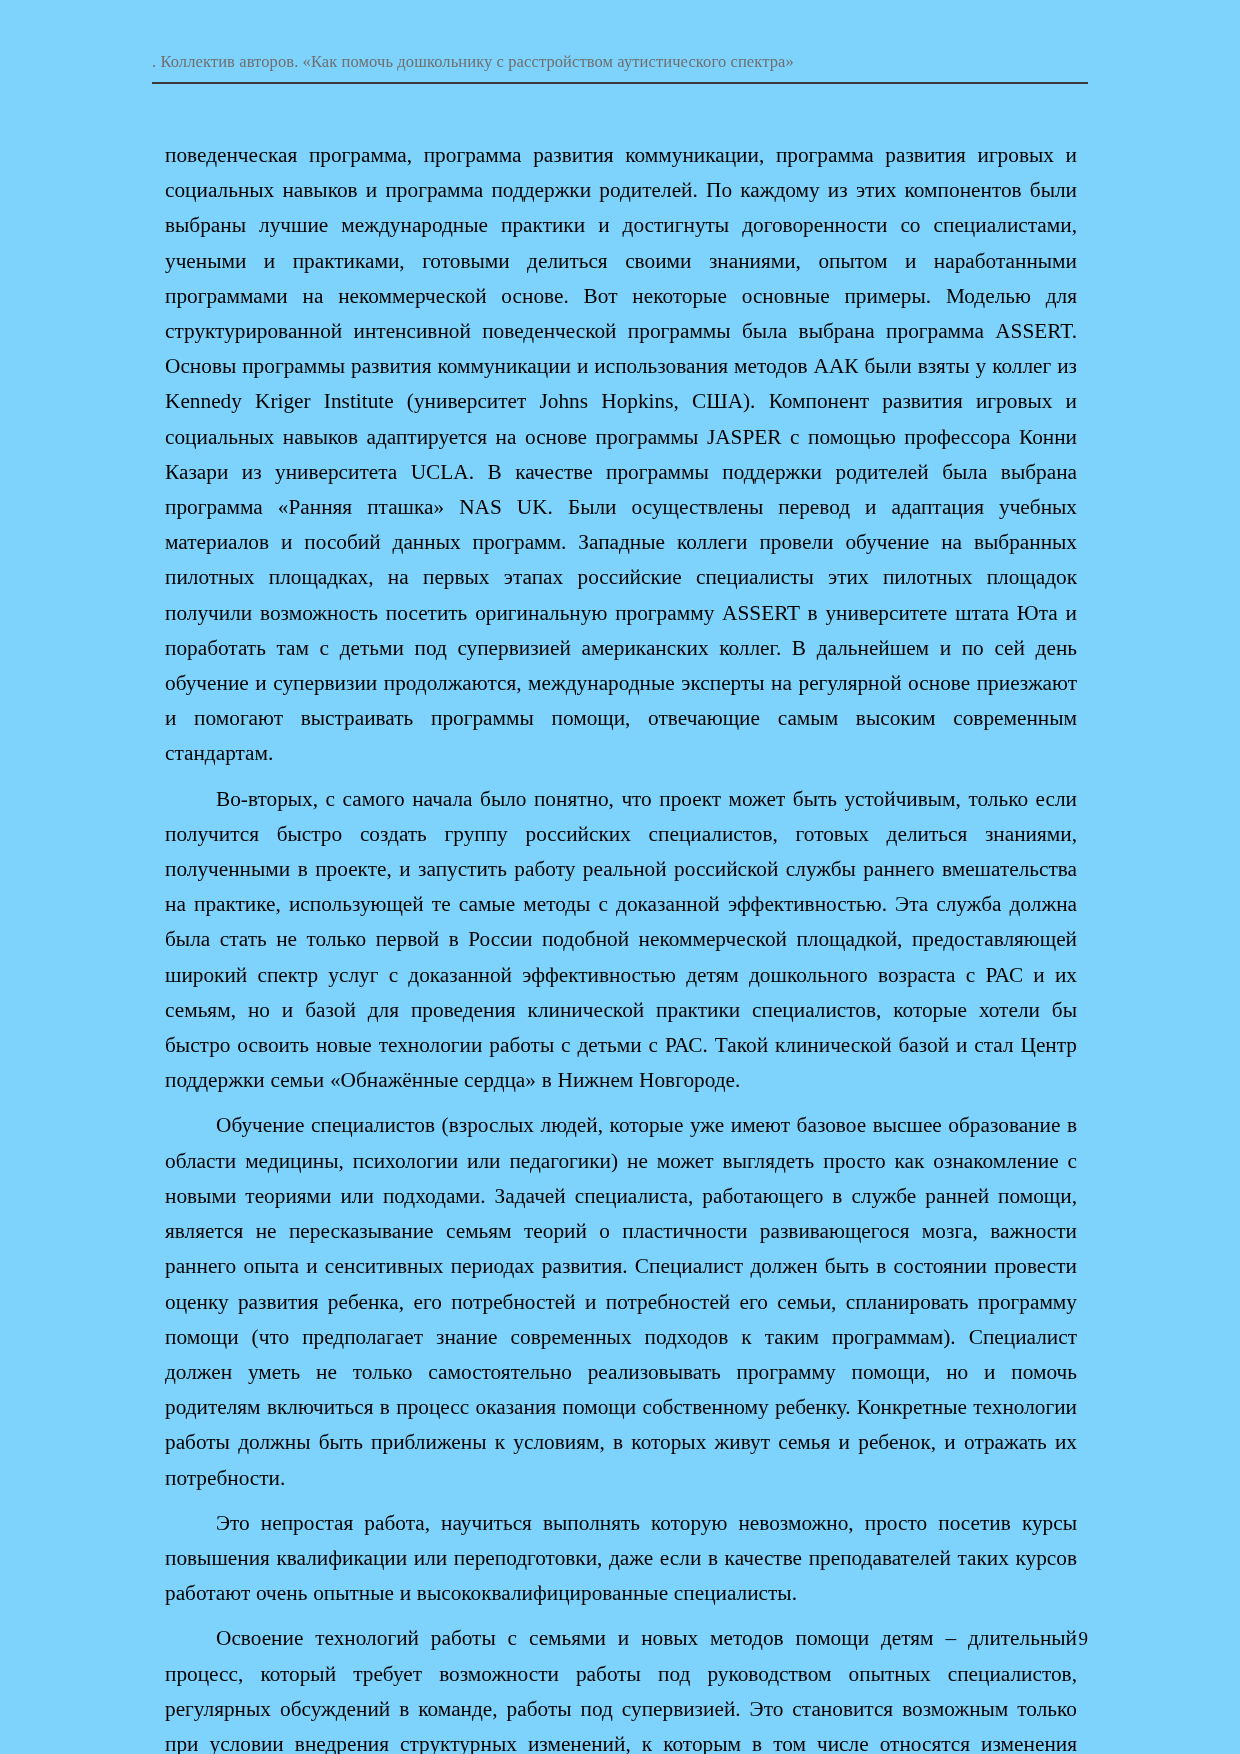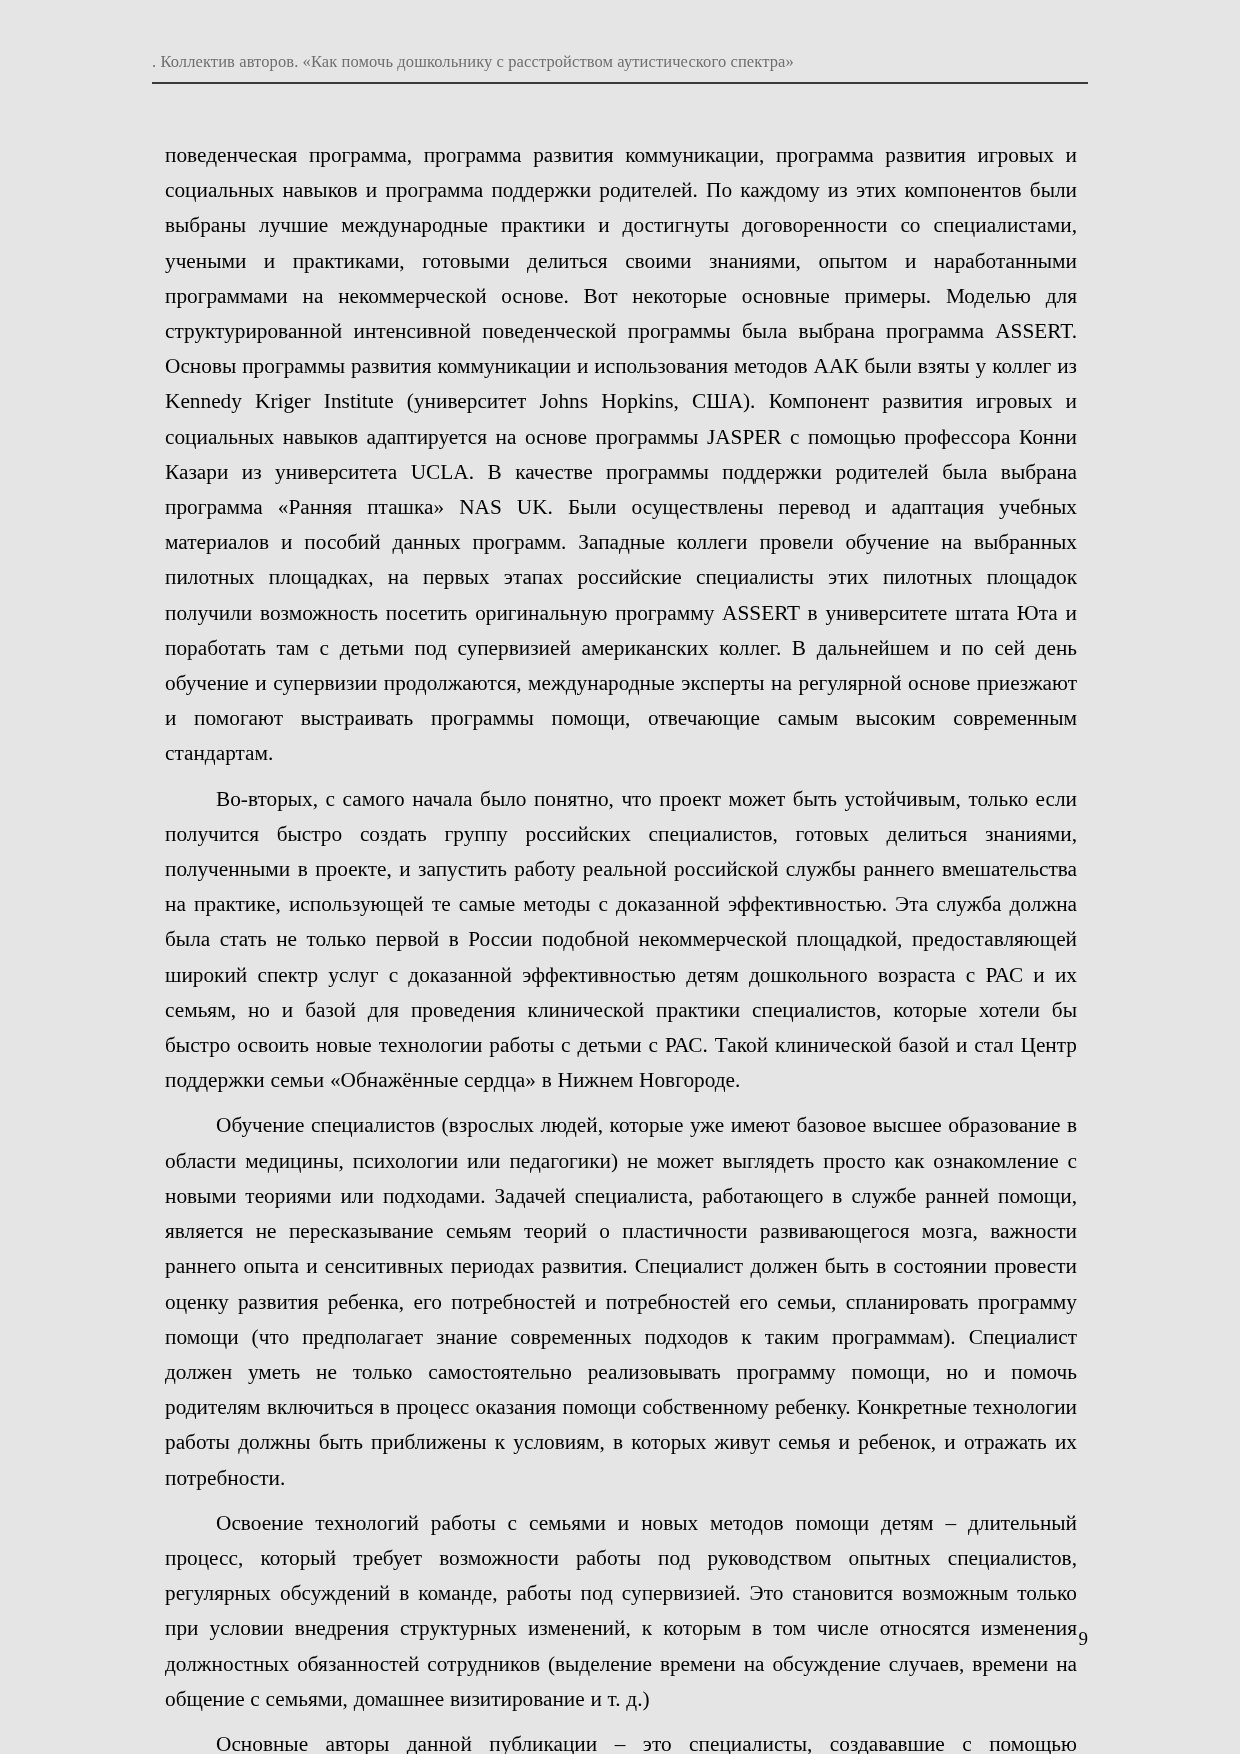--- a/index.html
+++ b/index.html
@@ -4,21 +4,21 @@
 <style>
   html, body {
     margin: 0;
     padding: 0;
     background: #ffffff;
   }
   .page {
     position: relative;
     width: 1240px;
     height: 1754px;
-    background: #e5e5e5;
+    background: #7dd3fc;
     box-sizing: border-box;
     font-family: "Liberation Serif", "DejaVu Serif", serif;
     color: #000000;
     overflow: hidden;
   }
 
   
   .running-head {
     position: absolute;
     left: 152px;
@@ -79,19 +79,20 @@
 <div class="page">
 
   <div class="running-head">.  Коллектив авторов.  «Как помочь дошкольнику с расстройством аутистического спектра»</div>
 
   <div class="head-rule"></div>
 
   <div class="body-col">
     <p class="para">поведенческая программа, программа развития коммуникации, программа развития игровых и социальных навыков и программа поддержки родителей. По каждому из этих компонентов были выбраны лучшие международные практики и достигнуты договоренности со специалистами, учеными и практиками, готовыми делиться своими знаниями, опытом и наработанными программами на некоммерческой основе. Вот некоторые основные примеры. Моделью для структурированной интенсивной поведенческой программы была выбрана программа ASSERT. Основы программы развития коммуникации и использования методов ААК были взяты у коллег из Kennedy Kriger Institute (университет Johns Hopkins, США). Компонент развития игровых и социальных навыков адаптируется на основе программы JASPER с помощью профессора Конни Казари из университета UCLA. В качестве программы поддержки родителей была выбрана программа «Ранняя пташка» NAS UK. Были осуществлены перевод и адаптация учебных материалов и пособий данных программ. Западные коллеги провели обучение на выбранных пилотных площадках, на первых этапах российские специалисты этих пилотных площадок получили возможность посетить оригинальную программу ASSERT в университете штата Юта и поработать там с детьми под супервизией американских коллег. В дальнейшем и по сей день обучение и супервизии продолжаются, международные эксперты на регулярной основе приезжают и помогают выстраивать программы помощи, отвечающие самым высоким современным стандартам.</p>
     <p class="para indent">Во-вторых, с самого начала было понятно, что проект может быть устойчивым, только если получится быстро создать группу российских специалистов, готовых делиться знаниями, полученными в проекте, и запустить работу реальной российской службы раннего вмешательства на практике, использующей те самые методы с доказанной эффективностью. Эта служба должна была стать не только первой в России подобной некоммерческой площадкой, предоставляющей широкий спектр услуг с доказанной эффективностью детям дошкольного возраста с РАС и их семьям, но и базой для проведения клинической практики специалистов, которые хотели бы быстро освоить новые технологии работы с детьми с РАС. Такой клинической базой и стал Центр поддержки семьи «Обнажённые сердца» в Нижнем Новгороде.</p>
     <p class="para indent">Обучение специалистов (взрослых людей, которые уже имеют базовое высшее образование в области медицины, психологии или педагогики) не может выглядеть просто как ознакомление с новыми теориями или подходами. Задачей специалиста, работающего в службе ранней помощи, является не пересказывание семьям теорий о пластичности развивающегося мозга, важности раннего опыта и сенситивных периодах развития. Специалист должен быть в состоянии провести оценку развития ребенка, его потребностей и потребностей его семьи, спланировать программу помощи (что предполагает знание современных подходов к таким программам). Специалист должен уметь не только самостоятельно реализовывать программу помощи, но и помочь родителям включиться в процесс оказания помощи собственному ребенку. Конкретные технологии работы должны быть приближены к условиям, в которых живут семья и ребенок, и отражать их потребности.</p>
+    <p class="para indent">Это непростая работа, научиться выполнять которую невозможно, просто посетив курсы повышения квалификации или переподготовки, даже если в качестве преподавателей таких курсов работают очень опытные и высококвалифицированные специалисты.</p>
     <p class="para indent">Освоение технологий работы с семьями и новых методов помощи детям – длительный процесс, который требует возможности работы под руководством опытных специалистов, регулярных обсуждений в команде, работы под супервизией. Это становится возможным только при условии внедрения структурных изменений, к которым в том числе относятся изменения должностных обязанностей сотрудников (выделение времени на обсуждение случаев, времени на общение с семьями, домашнее визитирование и т. д.)</p>
     <p class="para indent">Основные авторы данной публикации – это специалисты, создававшие с помощью международных экспертов первые некоммерческие службы в рамках программы «Каждый ребенок</p>
   </div>
 
   <div class="folio">9</div>
 
 </div>
 
 </body></html>

